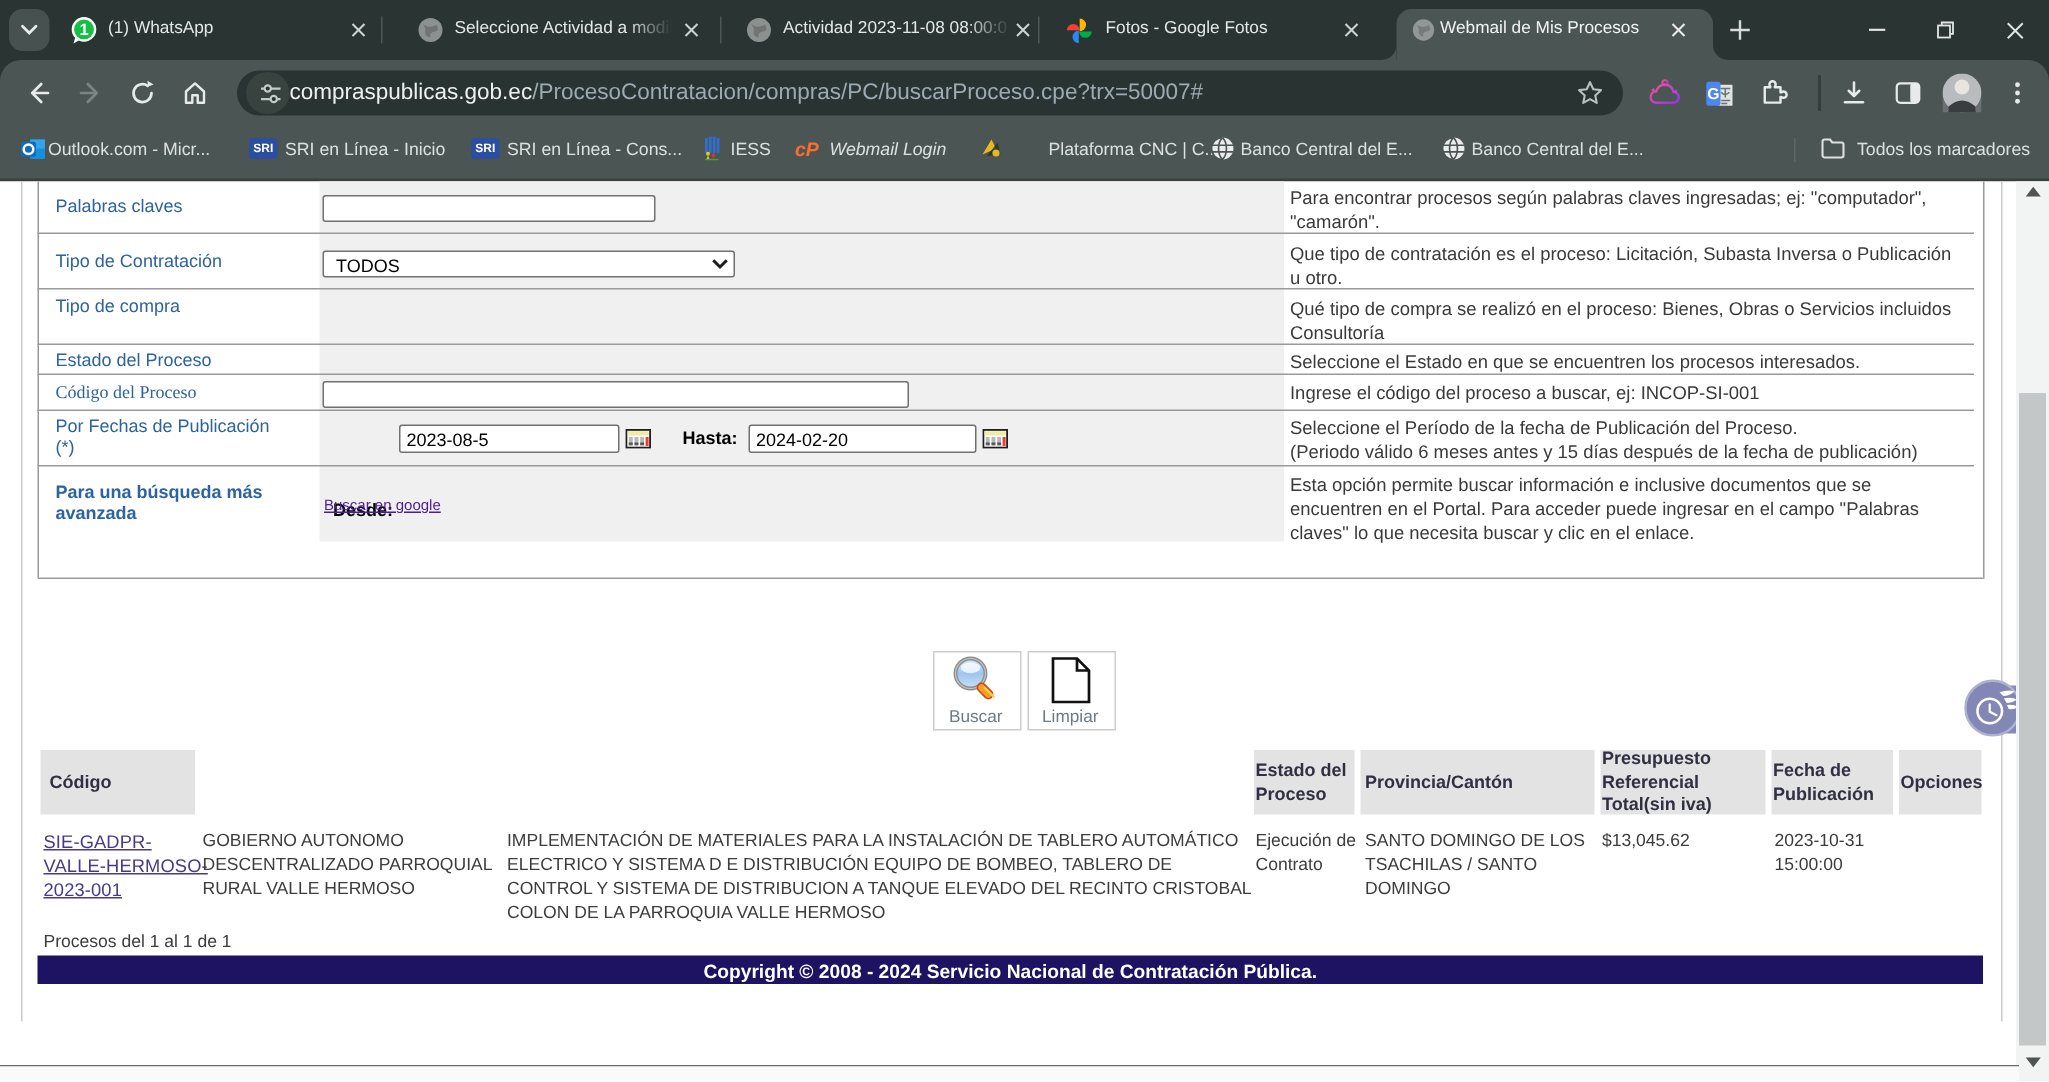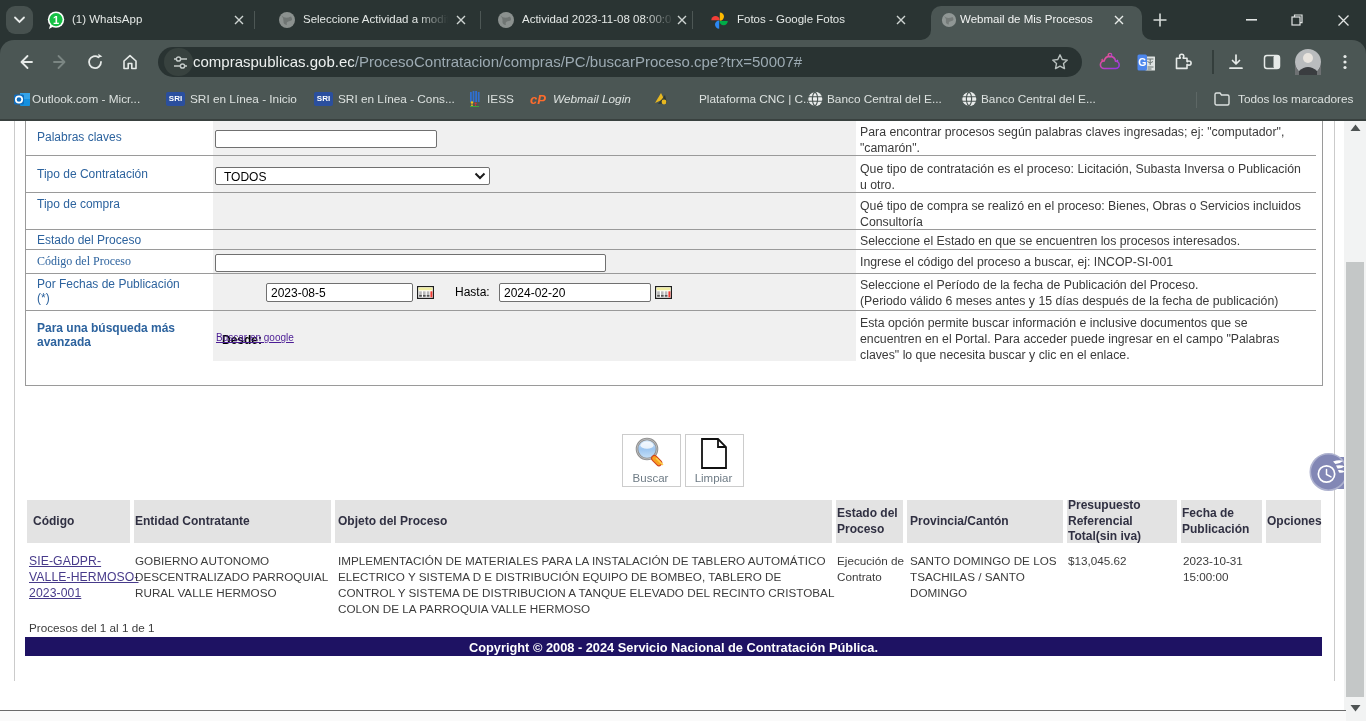--- a/index.html
+++ b/index.html
@@ -298,21 +298,21 @@
     <div class="abs inp" style="left:215px;top:9px;width:220px;height:16px;"></div>
     <div class="abs inp" style="left:215px;top:46px;width:273px;height:16px;"></div>
     <div class="abs" style="left:224px;top:49px;font-size:12px;color:#000;">TODOS</div>
     <svg class="abs" style="left:474px;top:51px;" width="12" height="8" viewBox="0 0 12 8">
         <path d="M1.5 1.5 L6 6 L10.5 1.5" stroke="#1c1c1c" stroke-width="2" fill="none"></path>
       </svg>
     <div class="abs inp" style="left:215px;top:133px;width:389px;height:16px;"></div>
     <div class="abs" style="left:222px;top:164px;font-size:12px;font-weight:bold;color:#000;margin-top:48px;">Desde:</div>
     <div class="abs inp" style="left:266px;top:162px;width:145px;height:17px;"></div>
     <div class="abs" style="left:271px;top:165px;font-size:12px;color:#000;">2023-08-5</div>
-    <div class="abs" style="left:455px;top:164px;font-size:12px;font-weight:normal;color:#000;">Hasta:</div>
+    <div class="abs" style="left:455px;top:164px;font-size:12px;font-weight:bold;color:#000;">Hasta:</div>
     <div class="abs inp" style="left:499px;top:162px;width:150px;height:17px;"></div>
     <div class="abs" style="left:504px;top:165px;font-size:12px;color:#000;">2024-02-20</div>
 
 <svg class="abs" style="left:417px;top:165px;" width="17" height="13" viewBox="0 0 17 13">
         <rect x="0.5" y="0.5" width="16" height="12" fill="#fff" stroke="#1e1e1e" stroke-width="1.4"></rect>
         <rect x="1.5" y="1.5" width="14" height="2.8" fill="#f0eda0"></rect>
         <g fill="#b9b9b9">
           <rect x="2.2" y="5.3" width="2.6" height="6"></rect>
           <rect x="6" y="5.3" width="2.6" height="6"></rect>
           <rect x="9.8" y="5.3" width="2.6" height="6"></rect>
@@ -368,26 +368,20 @@
     <div class="abs btn" style="left:685px;top:313px;width:57px;height:51px;"></div>
     <svg class="abs" style="left:699px;top:316px;" width="30" height="33" viewBox="0 0 30 33">
       <path d="M3 2 L19 2 L27 10 L27 31 L3 31 Z" fill="#fff" stroke="#111" stroke-width="1.8"></path>
       <path d="M19 2 L19 10 L27 10" fill="none" stroke="#111" stroke-width="1.8"></path>
     </svg>
     <div class="abs btnlbl" style="left:685px;top:351px;width:57px;">Limpiar</div>
 
     <div class="abs th" style="left:27px;top:379px;width:103px;height:43px;">
         <div style="padding-left:6px;">Código</div>
       </div>
-    <div class="abs th" style="left:134px;top:379px;width:197px;height:43px;">
-        <div style="padding-left:1px;">Entidad Contratante</div>
-      </div>
-    <div class="abs th" style="left:335px;top:379px;width:497px;height:43px;">
-        <div style="padding-left:3px;">Objeto del Proceso</div>
-      </div>
     <div class="abs th" style="left:836px;top:379px;width:67px;height:43px;">
         <div style="padding-left:1px;">Estado del Proceso</div>
       </div>
     <div class="abs th" style="left:907px;top:379px;width:156px;height:43px;">
         <div style="padding-left:3px;">Provincia/Cantón</div>
       </div>
     <div class="abs th" style="left:1067px;top:379px;width:110px;height:43px;">
         <div style="padding-left:1px;">Presupuesto Referencial Total(sin&nbsp;iva)</div>
       </div>
     <div class="abs th" style="left:1181px;top:379px;width:81px;height:43px;">

